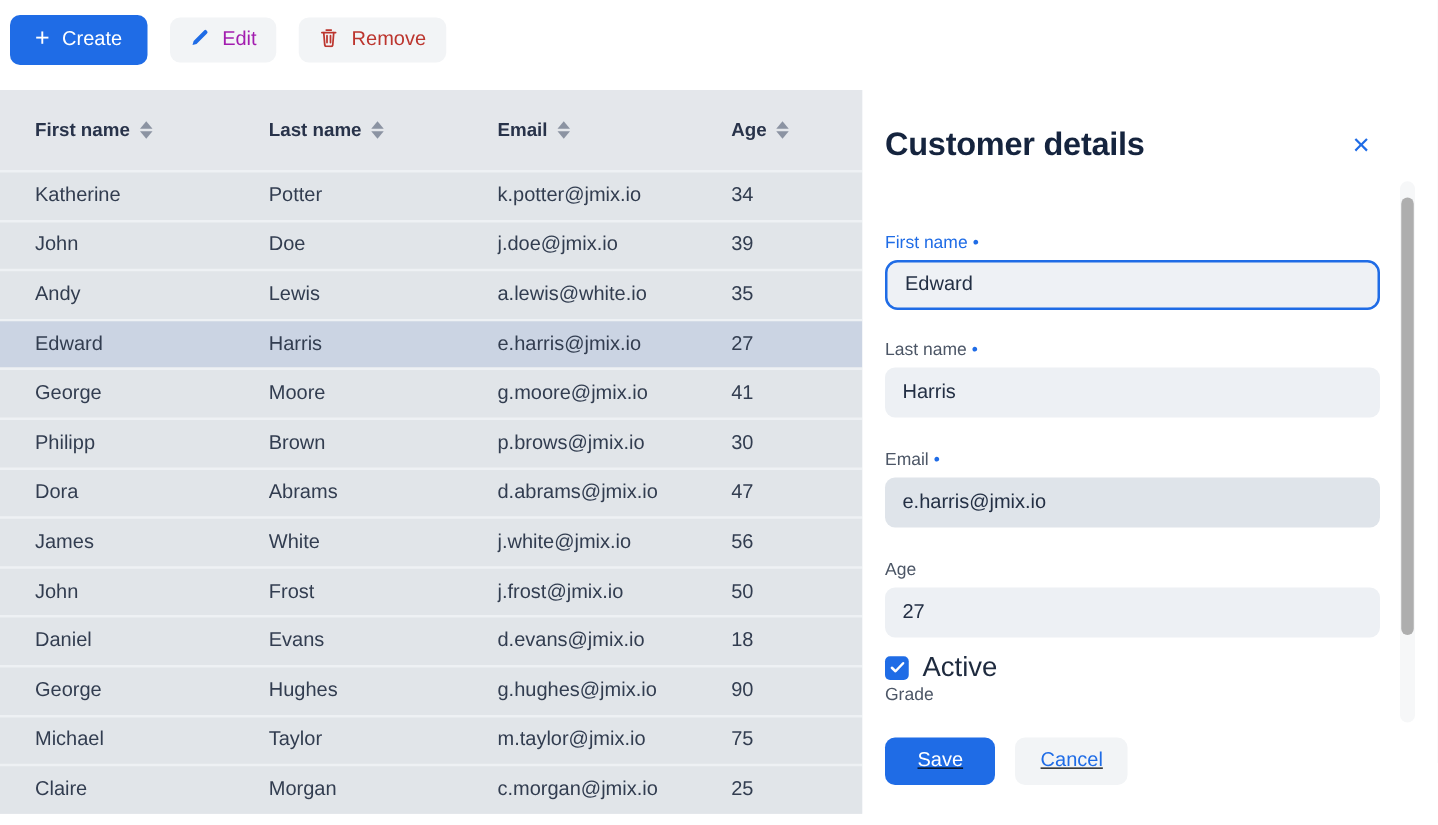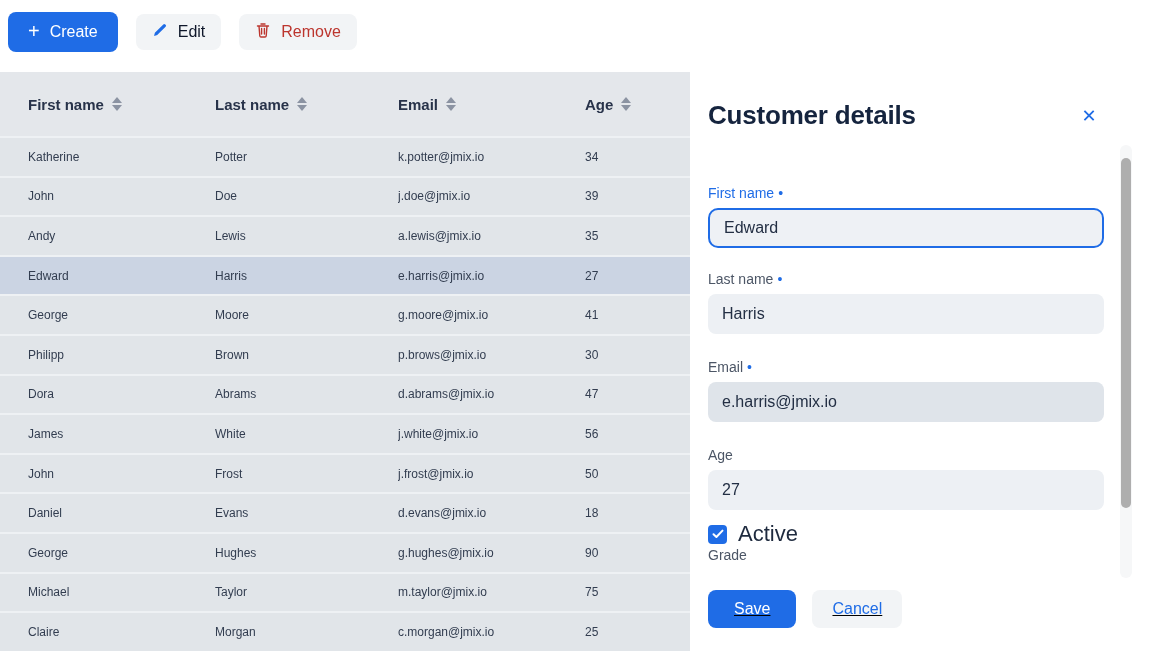--- a/index.html
+++ b/index.html
@@ -6,40 +6,40 @@
   html,body { width:1150px; height:660px; background:#ffffff; overflow:hidden;
               font-family:"Liberation Sans","DejaVu Sans",sans-serif; }
   .stage { position:relative; width:1150px; height:660px; background:#fff; }
 
   
   .toolbar { position:absolute; top:12px; left:8px; display:flex; align-items:center; gap:18px; }
   .btn { display:inline-flex; align-items:center; gap:10px; border:none; cursor:pointer;
          border-radius:8px; font-family:inherit; font-size:16px; font-weight:500; }
   .btn-primary { background:#1f6ce6; color:#ffffff; height:40px; padding:0 20px; }
   .btn-tertiary { background:#f2f4f6; height:36px; padding:0 16px; }
-  .btn-tertiary.blue { color:#0f172a; }
+  .btn-tertiary.blue { color:#a21caf; }
   .btn-tertiary.red  { color:#bc352e;justify-content:space-between; }
   .plus-glyph { font-size:20px; font-weight:400; line-height:1; margin-top:-2px; }
   .icon-svg { display:inline-block; }
 
   
   .table-pane { position:absolute; top:72px; left:0; width:690px; height:579px;
                 background:#e2e5e9; overflow:hidden; }
   .grid-head { display:grid; grid-template-columns:187px 183px 187px 1fr;
                height:64px; align-items:center; background:#e4e7eb; padding-left:28px;
                color:#28334a; font-size:15px; font-weight:600; }
   .head-cell { display:flex; align-items:center; gap:8px; cursor:pointer; }
   .sorter { display:flex; flex-direction:column; gap:2px; align-items:center; }
   .tri-up   { width:0; height:0; border-left:5px solid transparent; border-right:5px solid transparent;
               border-bottom:6px solid #8b93a2; }
   .tri-down { width:0; height:0; border-left:5px solid transparent; border-right:5px solid transparent;
               border-top:6px solid #8b93a2; }
   .grid-row { display:grid; grid-template-columns:187px 183px 187px 1fr; height:39.6px;
               align-items:center; padding-left:28px; background:#e1e5e9;
-              border-top:2px solid #eef1f4; color:#323d50; font-size:12px; cursor:pointer; }
+              border-top:2px solid #eef1f4; color:#323d50; font-size:16px; cursor:pointer; }
   .grid-row.selected { background:#cbd4e3; }
   .cell { overflow:hidden; white-space:nowrap; }
 
   
   .panel { position:absolute; top:0; left:690px; width:460px; height:660px; background:#ffffff; }
   .panel-title { position:absolute; top:100px; left:18px; font-size:26px; font-weight:700;
                  color:#15243e; letter-spacing:-0.2px; }
   .close-btn { position:absolute; top:103px; left:386px; width:26px; height:26px; border:none;
                background:transparent; color:#1f6ce6; font-size:18px; font-weight:600;
                cursor:pointer; line-height:26px; text-align:center; font-family:inherit; }
@@ -138,21 +138,21 @@
         </div>
         <div class="grid-row">
           <div class="cell">John</div>
           <div class="cell">Doe</div>
           <div class="cell">j.doe@jmix.io</div>
           <div class="cell">39</div>
         </div>
         <div class="grid-row">
           <div class="cell">Andy</div>
           <div class="cell">Lewis</div>
-          <div class="cell">a.lewis@jmix.io</div>
+          <div class="cell">a.lewis@white.io</div>
           <div class="cell">35</div>
         </div>
         <div class="grid-row selected">
           <div class="cell">Edward</div>
           <div class="cell">Harris</div>
           <div class="cell">e.harris@jmix.io</div>
           <div class="cell">27</div>
         </div>
         <div class="grid-row">
           <div class="cell">George</div>

